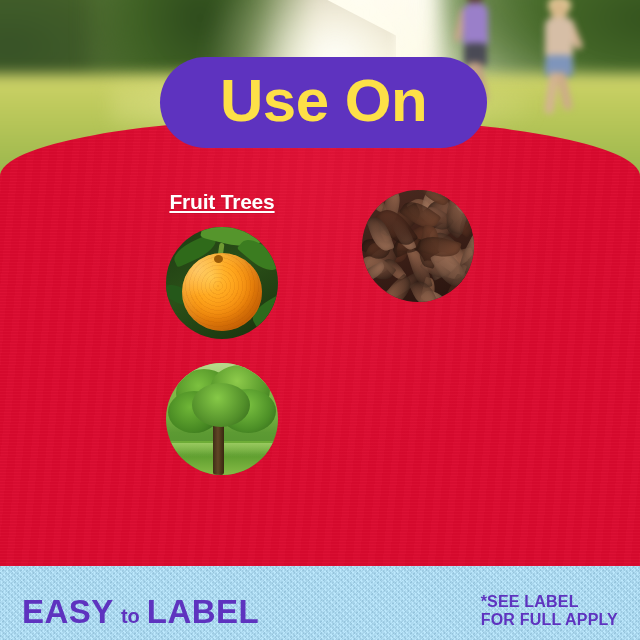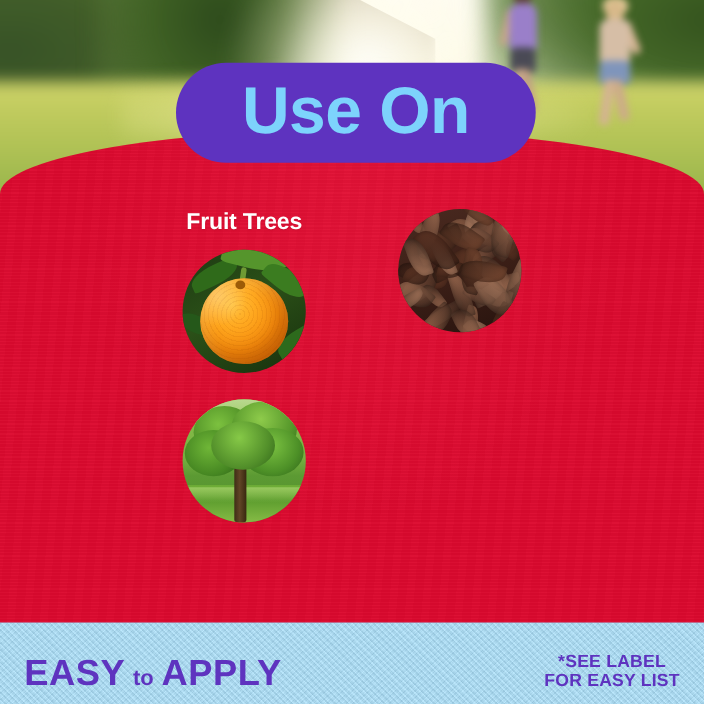--- a/index.html
+++ b/index.html
@@ -156,21 +156,21 @@
     position: absolute;
     left: 160px; top: 57px;
     width: 327px; height: 91px;
     background: #5e33bf;
     border-radius: 46px;
     display: flex;
     align-items: center;
     justify-content: center;
   }
   .pill-text {
-    color: #7dd3fc;
+    color: #fde047;
     font-size: 60px;
     font-weight: 700;
     letter-spacing: -0.5px;
     line-height: 1;
     margin-top: -3px;
     white-space: nowrap;
   }
 
   
   .grid {
@@ -189,20 +189,21 @@
     align-items: center;
   }
   .cell-label {
     color: #ffffff;
     font-size: 21px;
     font-weight: 700;
     letter-spacing: -0.2px;
     margin-bottom: 13px;
     white-space: nowrap;
     text-shadow: 0 1px 1px rgba(120,0,20,0.18);
+    text-decoration: underline;
   }
   .cell-circle {
     width: 112px; height: 112px;
     border-radius: 50%;
     overflow: hidden;
     position: relative;
   }
 
   
   .art-orange { background: linear-gradient(150deg, #1d3a12 0%, #2b5018 45%, #17300d 100%); }
@@ -340,21 +341,21 @@
     font-weight: 700;
     text-transform: lowercase;
     letter-spacing: 0;
   }
   .see-label {
     position: relative;
     color: #5e33bf;
     font-weight: 700;
     font-size: 16px;
     line-height: 1.15;
-    text-align: center;
+    text-align: left;
     letter-spacing: 0.2px;
     white-space: nowrap;
   }
 </style>
 </head>
 <body>
 
 <div id="stage">
 
   <div class="photo-top">
@@ -483,22 +484,22 @@
 
   </div>
 
   <div class="bottom-bar">
     <div class="bar-texture"></div>
     <div class="bar-texture2"></div>
 
     <div class="easy-apply">
       <span>EASY</span>
       <span class="small-to">to</span>
-      <span>APPLY</span>
+      <span>LABEL</span>
     </div>
 
     <div class="see-label">
       <div>*SEE LABEL</div>
-      <div>FOR EASY LIST</div>
+      <div>FOR FULL APPLY</div>
     </div>
   </div>
 
 </div>
 
 </body></html>

